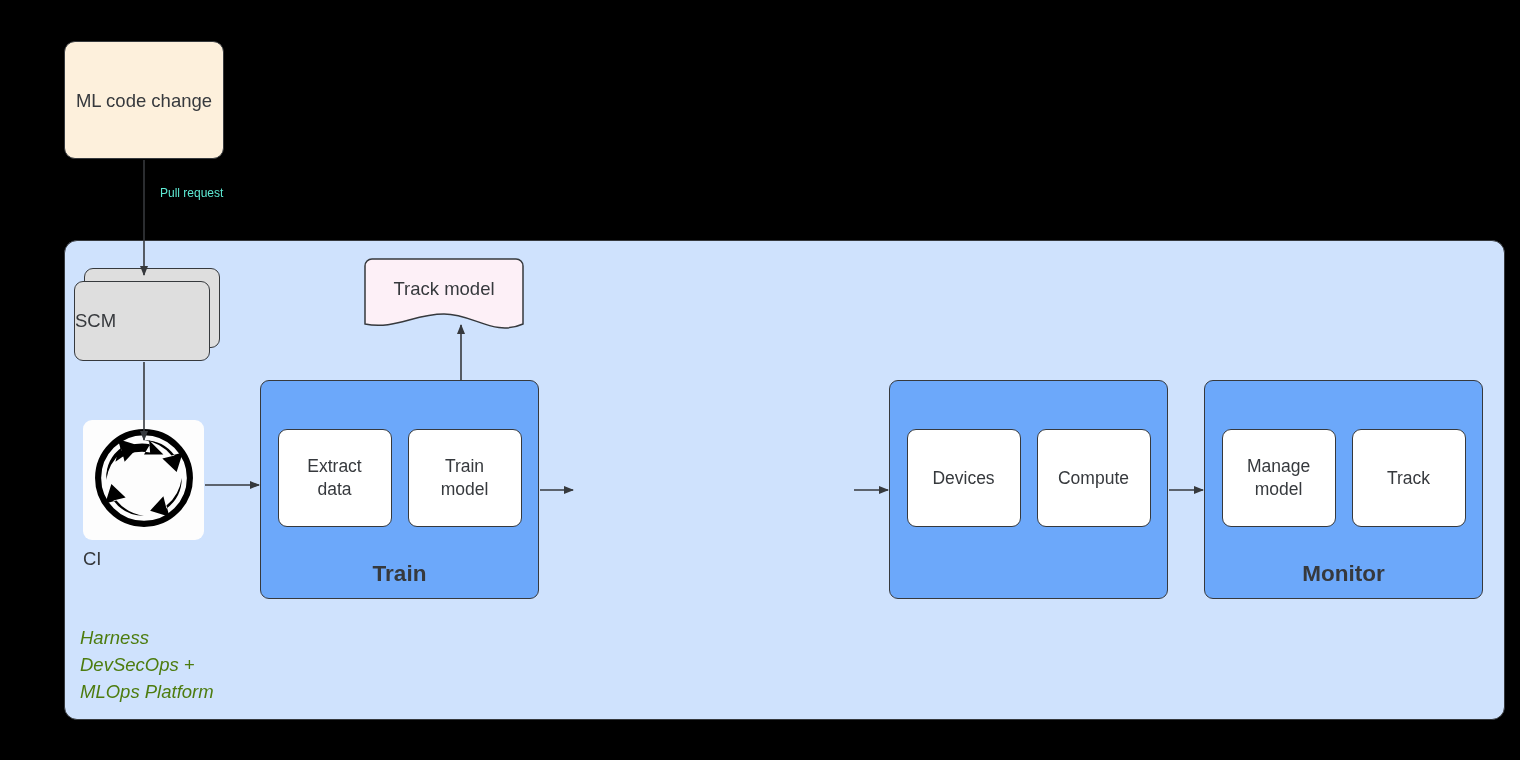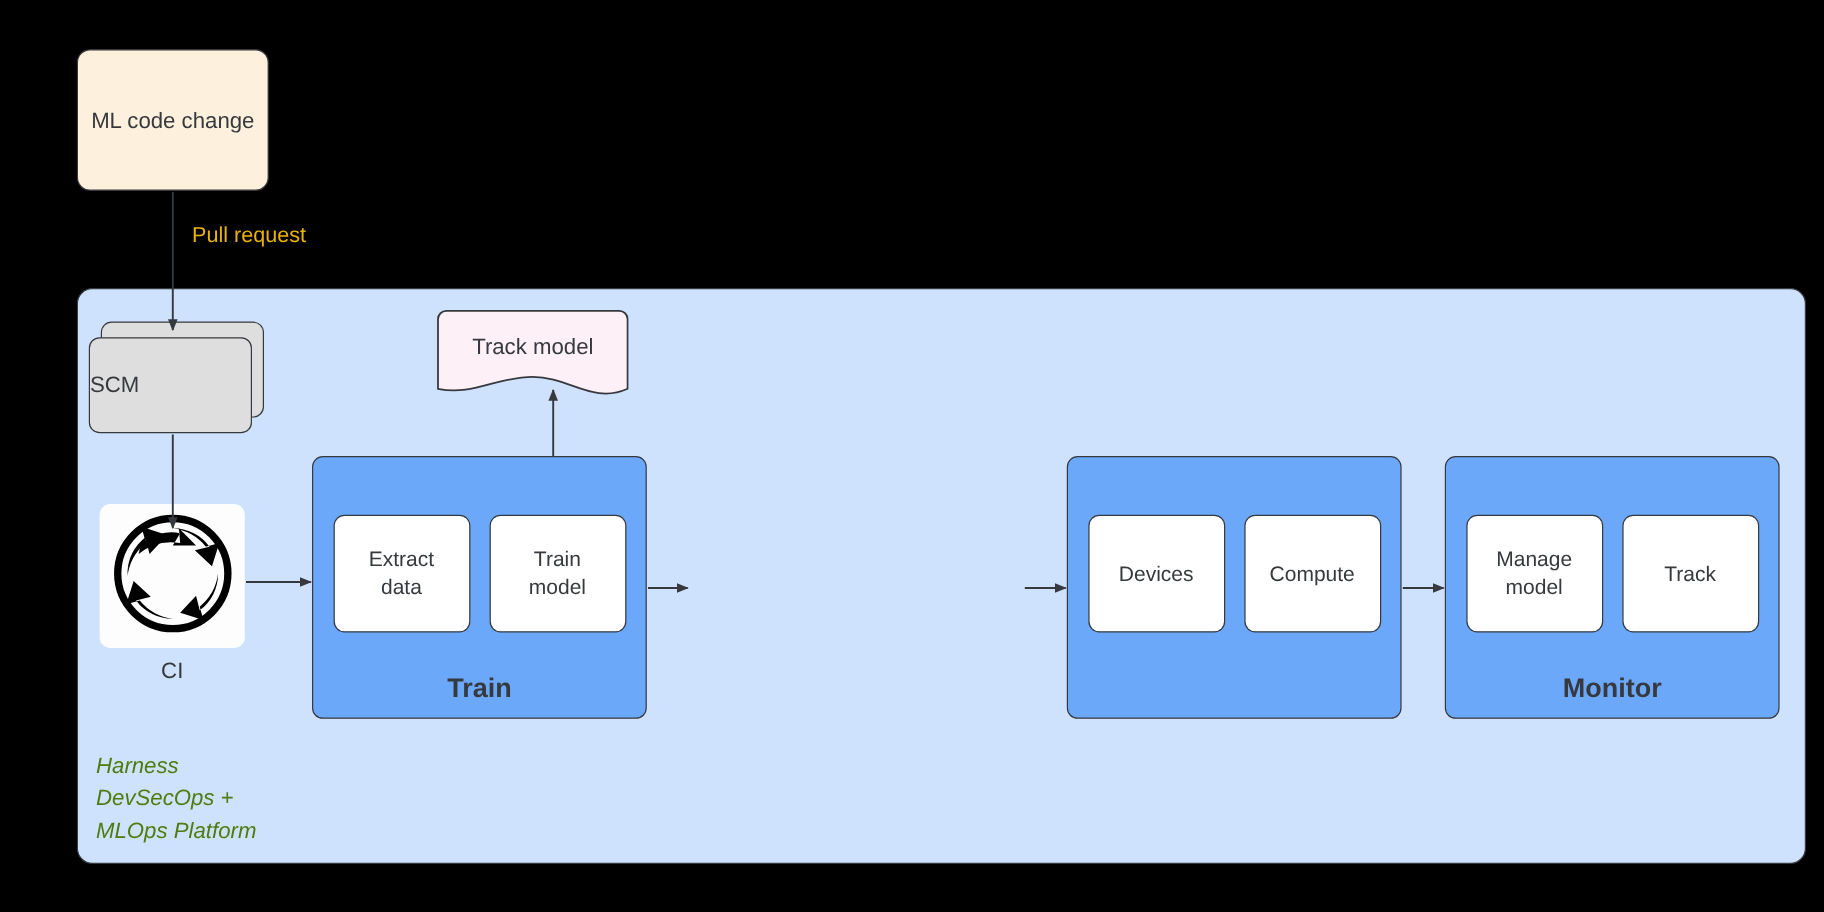--- a/index.html
+++ b/index.html
@@ -27,22 +27,22 @@
     display: flex; align-items: center; justify-content: center;
     text-align: center;
     color: #36393d;
     font-size: 18.5px;
     line-height: 25px;
   }
 
   
   .pr-label {
     left: 136px; top: 186px;
-    color: #eab308;
-    font-size: 18px;
+    color: #5eead4;
+    font-size: 12px;
     white-space: nowrap;
   }
 
   
   .platform {
     left: 40px; top: 240px; width: 1441px; height: 480px;
     background: #cfe2fd;
     border: 1.5px solid #36393d;
     border-radius: 13px;
   }
@@ -75,21 +75,20 @@
 
   
   .ci-tile {
     left: 59px; top: 420px; width: 121px; height: 120px;
     background: #fdfdfd;
     border-radius: 9px;
     display: flex; align-items: center; justify-content: center;
   }
   .ci-label {
     left: 59px; top: 548px; width: 121px;
-    text-align: center;
     color: #36393d;
     font-size: 18.5px;
   }
 
   
   .track-doc { left: 340px; top: 258px; width: 160px; height: 75px; }
   .track-doc-text {
     position: absolute;
     left: 0; top: 0; width: 160px; height: 62px;
     display: flex; align-items: center; justify-content: center;

